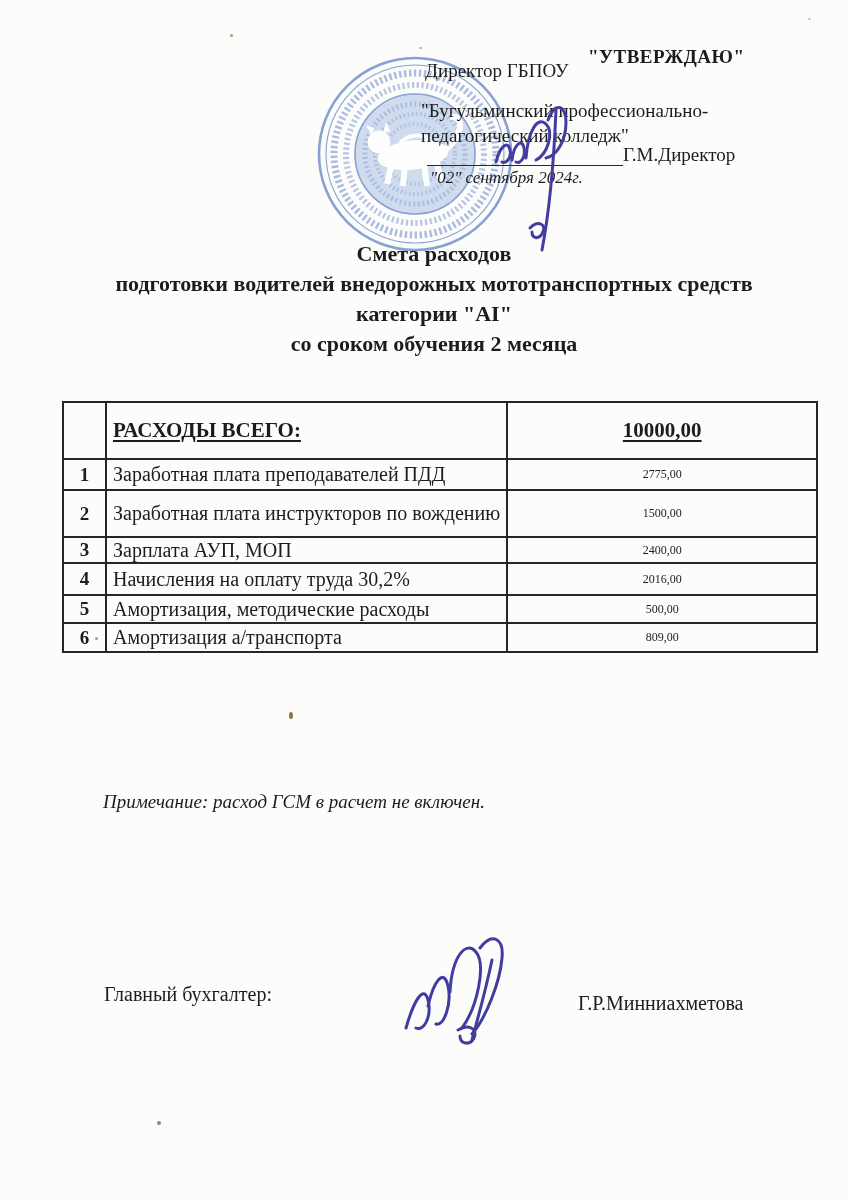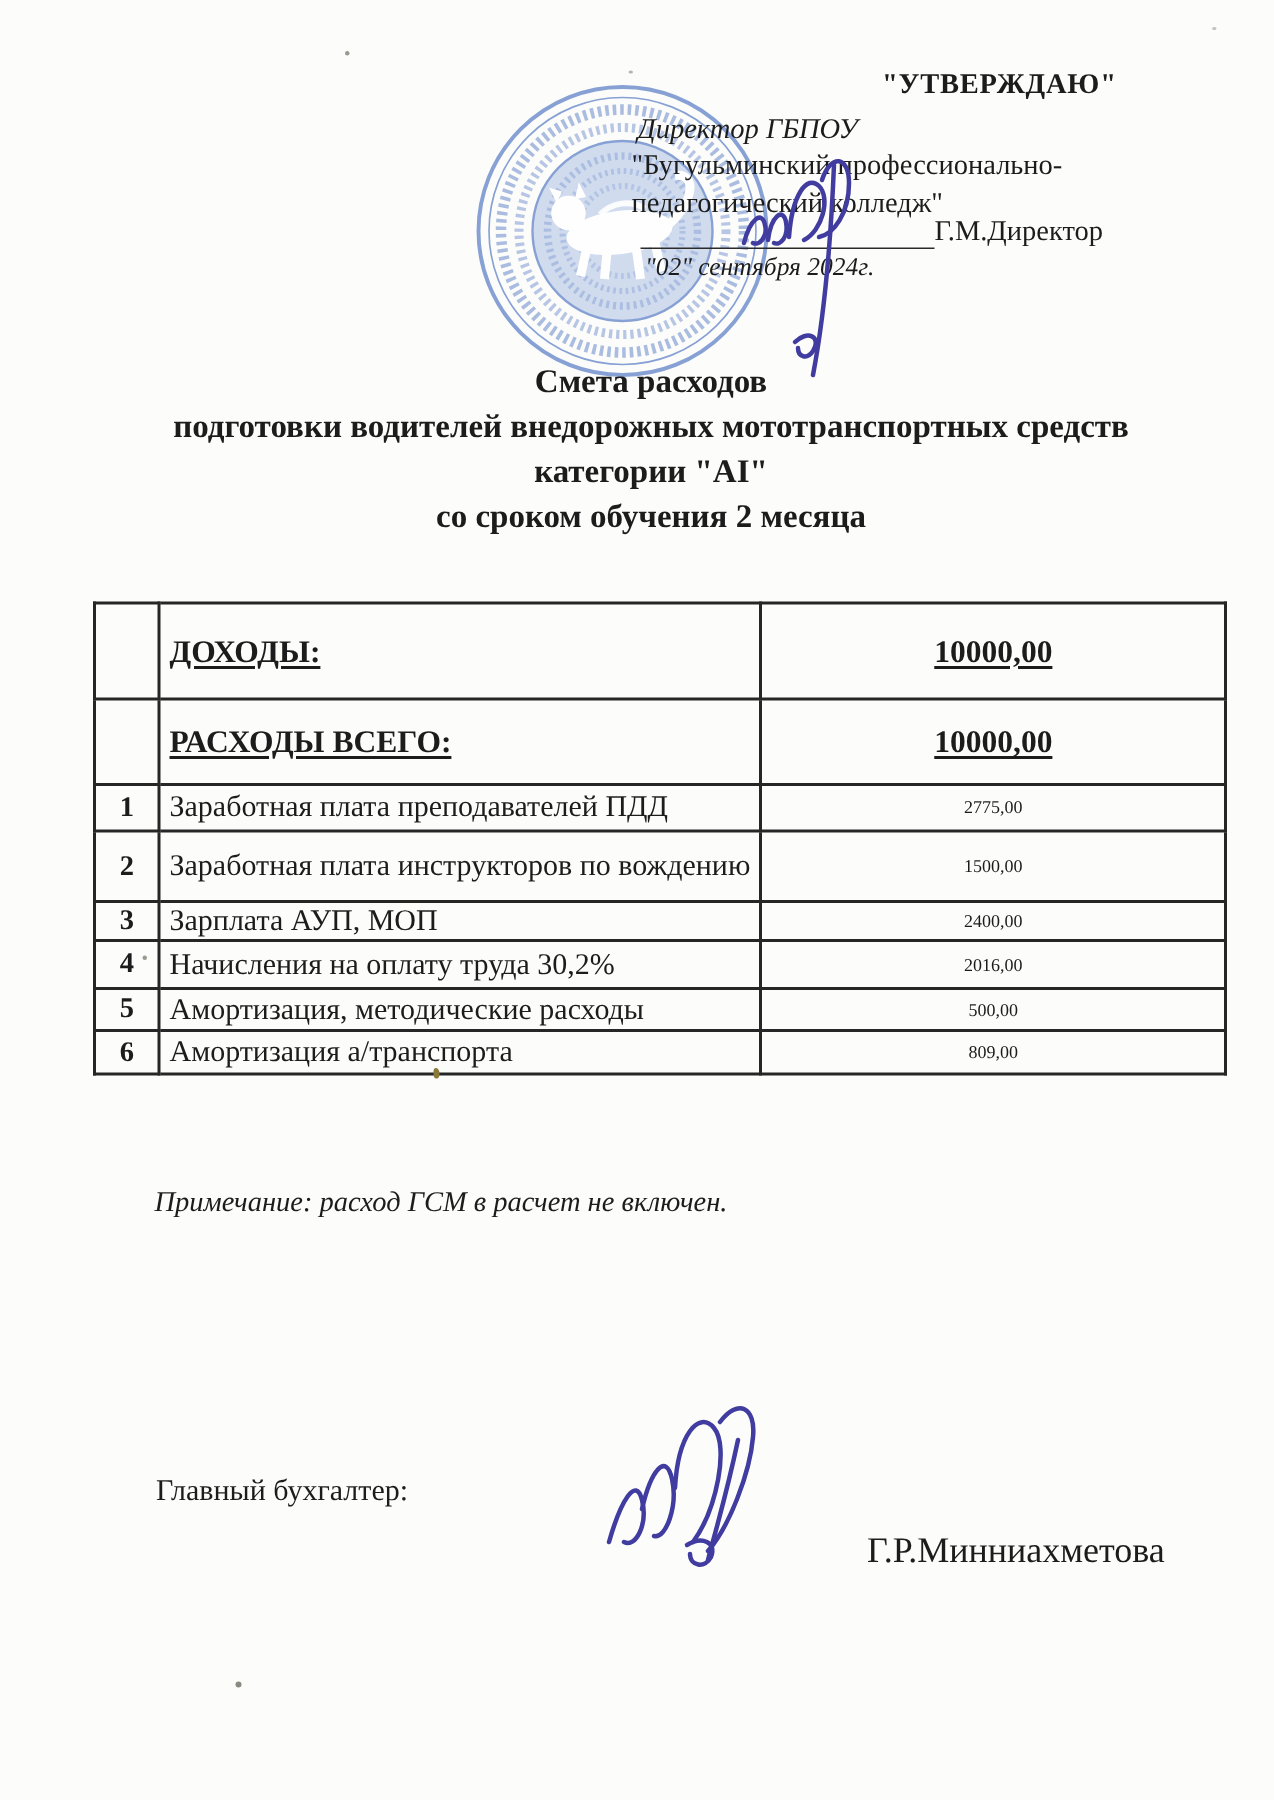--- a/index.html
+++ b/index.html
@@ -20,21 +20,21 @@
     font-family:"Liberation Serif","DejaVu Serif",serif;
     overflow:hidden;
   }
 
   
   .approve-heading{
     position:absolute;left:588px;top:46px;
     font-size:19px;font-weight:bold;letter-spacing:.5px;
   }
   .approval-line{position:absolute;font-size:19px;white-space:nowrap;}
-  .pos-line{left:425px;top:76px;font-style:italic;}
+  .pos-line{left:425px;top:60px;}
   .org-line1{left:421px;top:100px;}
   .org-line2{left:421px;top:125px;}
   .sig-row{position:absolute;left:427px;top:144px;white-space:nowrap;font-size:19px;}
   .sig-underline{
     display:inline-block;width:196px;height:17px;
     border-bottom:1.6px solid #2a2a2a;vertical-align:bottom;
   }
   .approver-name{font-size:19px;}
   .date-line{
     position:absolute;left:430px;top:168px;
@@ -74,21 +74,21 @@
     font-weight:bold;font-size:21px;text-decoration:underline;
     text-underline-offset:3px;
   }
 
   
   .note-text{
     position:absolute;left:103px;top:791px;
     font-size:19px;font-weight:normal;font-style:italic;
   }
   .role-label{position:absolute;left:104px;top:983px;font-size:20px;}
-  .accountant-name{position:absolute;left:578px;top:1021px;font-size:24px;}
+  .accountant-name{position:absolute;left:578px;top:992px;font-size:20px;}
 
   .signature-svg{position:absolute;}
   .director-signature{left:488px;top:98px;width:130px;height:165px;}
   .accountant-signature{left:396px;top:930px;width:155px;height:125px;}
   .signature-svg path{
     fill:none;stroke:var(--signature-ink);
     stroke-width:3;stroke-linecap:round;stroke-linejoin:round;
   }
 
   
@@ -145,25 +145,20 @@
 
   <div class="title-block">
     <div class="title-line">Смета расходов</div>
     <div class="title-line">подготовки водителей внедорожных мототранспортных средств</div>
     <div class="title-line">категории "AI"</div>
     <div class="title-line">со сроком обучения 2 месяца</div>
   </div>
 
   <table class="estimate-table">
     <tbody>
-      <tr class="summary" style="height:64px">
-        <td class="num-cell"></td>
-        <td class="label-cell">ДОХОДЫ:</td>
-        <td class="amount-cell">10000,00</td>
-      </tr>
       <tr class="summary" style="height:57px">
         <td class="num-cell"></td>
         <td class="label-cell">РАСХОДЫ ВСЕГО:</td>
         <td class="amount-cell">10000,00</td>
       </tr>
       <tr style="height:31px">
         <td class="num-cell">1</td>
         <td class="label-cell">Заработная плата преподавателей ПДД</td>
         <td class="amount-cell">2775,00</td>
       </tr>

